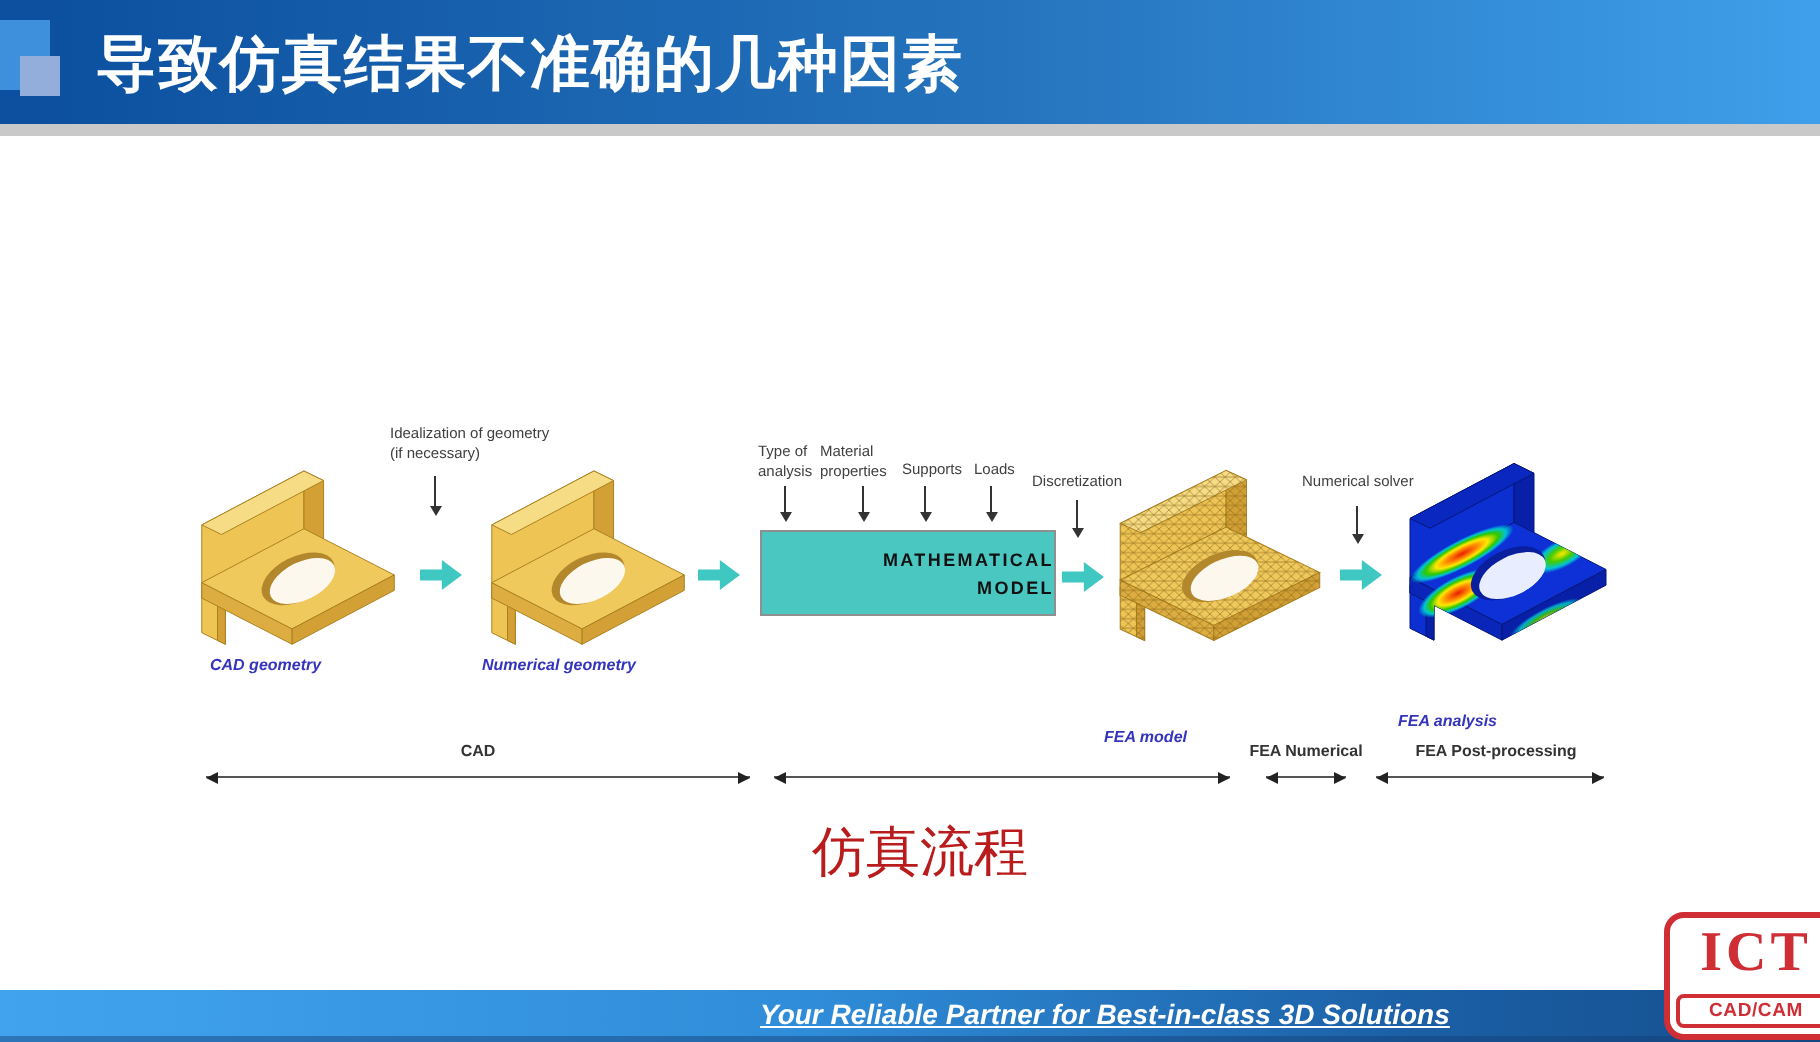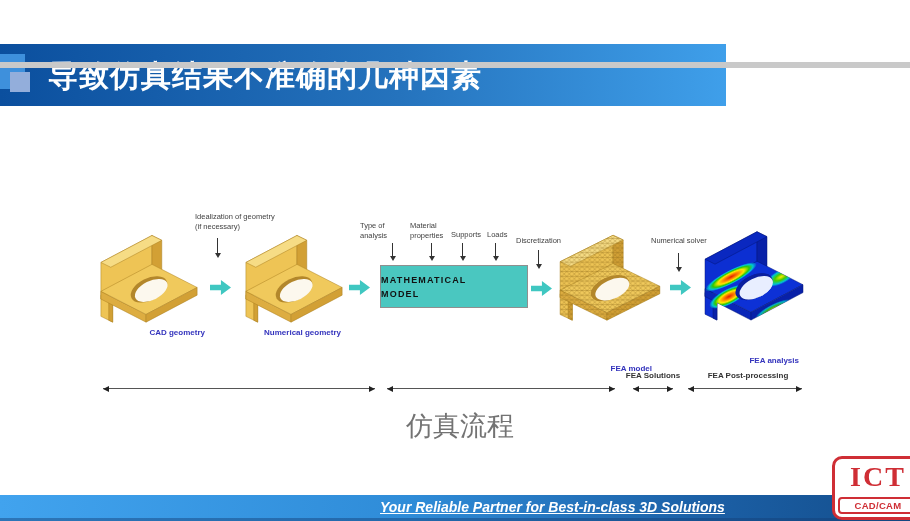--- a/index.html
+++ b/index.html
@@ -1,45 +1,45 @@
 <!DOCTYPE html>
 <html><head>
 <meta charset="utf-8">
 <style>
   html,body{margin:0;padding:0;background:#fff;}
   #slide{position:relative;width:910px;height:521px;overflow:hidden;background:#fff;
          font-family:"Liberation Sans","DejaVu Sans",sans-serif;}
   
-  .hdr{position:absolute;left:0;top:0;width:726px;height:62px;
-       background:linear-gradient(90deg,#0b4f9e 0%,#2573bd 55%,#3f9fea 100%);margin-top:44px;}
+  .hdr{position:absolute;left:0;top:0;width:910px;height:62px;
+       background:linear-gradient(90deg,#0b4f9e 0%,#2573bd 55%,#3f9fea 100%);}
   .hdr-sq-big{position:absolute;left:-6px;top:10px;width:31px;height:35px;background:#3e90dc;}
   .hdr-sq-small{position:absolute;left:10px;top:28px;width:20px;height:20px;background:#93aedb;}
   .hdr-title{position:absolute;left:48px;top:12px;font-size:30px;font-weight:bold;color:#fff;
              letter-spacing:1px;white-space:nowrap;}
   .hdr-strip{position:absolute;left:0;top:62px;width:910px;height:6px;background:#c9c9c9;}
   .ann{position:absolute;font-size:7.5px;color:#3f3f3f;line-height:1.35;white-space:pre-line;}
-  .lbl-blue{position:absolute;font-size:8px;font-weight:bold;color:#3434bd;text-align:right;}
+  .lbl-blue{position:absolute;font-size:8px;font-weight:bold;color:#3434bd;text-align:left;font-style:italic;}
   .phase-lbl{position:absolute;font-size:8px;font-weight:bold;color:#333;text-align:center;}
   .varrow{position:absolute;width:7px;
           background:linear-gradient(#333,#333) top center/1px calc(100% - 5px) no-repeat;}
   .varrow::after{content:"";position:absolute;left:50%;bottom:0;transform:translateX(-50%);
           border-left:3.5px solid transparent;border-right:3.5px solid transparent;border-top:5.5px solid #333;}
   .harrow{position:absolute;height:7px;
           background:linear-gradient(#555,#555) center/100% 1px no-repeat;}
   .harrow::before{content:"";position:absolute;left:0;top:50%;transform:translateY(-50%);
           border-top:3.5px solid transparent;border-bottom:3.5px solid transparent;border-right:6px solid #222;}
   .harrow::after{content:"";position:absolute;right:0;top:50%;transform:translateY(-50%);
           border-top:3.5px solid transparent;border-bottom:3.5px solid transparent;border-left:6px solid #222;}
   .tealarrow{position:absolute;width:21px;height:15px;background:#3fc7c1;
           clip-path:polygon(0 32%,52% 32%,52% 0,100% 50%,52% 100%,52% 68%,0 68%);}
   .mathbox{position:absolute;left:380px;top:265px;width:146px;height:41px;background:#4ac7c0;
-          border:1px solid #8f8f8f;display:flex;flex-direction:column;align-items:flex-start;justify-content:center;
+          border:1px solid #8f8f8f;display:flex;flex-direction:column;align-items:flex-end;justify-content:center;
           gap:4px;font-size:9px;font-weight:600;letter-spacing:1.2px;color:#111;}
   .caption{position:absolute;left:320px;top:408px;width:280px;text-align:center;
-          font-size:27px;color:#737373;}
+          font-size:27px;color:#b91c1c;}
   
   .ftr{position:absolute;left:0;top:495px;width:910px;height:26px;
        background:linear-gradient(90deg,#41a3ee 0%,#2f8cd8 45%,#1b5fa5 78%,#144e8c 100%);}
   .ftr-edge{position:absolute;left:0;bottom:0;width:100%;height:3px;background:#143f75;opacity:.45;}
   .ftr-tag{position:absolute;left:380px;top:499px;width:500px;text-align:left;
        font-size:14px;font-weight:bold;font-style:italic;color:#fff;white-space:nowrap;text-decoration:underline;}
   .logo{position:absolute;left:832px;top:456px;width:92px;height:64px;background:#fff;
        border:3px solid #cf2e35;border-radius:10px;box-sizing:border-box;z-index:5;}
   .logo-top{position:absolute;left:0;right:0;top:0px;text-align:center;
        font-family:"Liberation Serif","DejaVu Serif",serif;font-weight:bold;font-size:28px;
@@ -121,21 +121,21 @@
 
   <div class="tealarrow" style="left:210px;top:280px"></div>
 
   <svg class="bkt bkt-solid" style="left:240px;top:222px" width="110" height="104" viewBox="0 0 112 108" preserveAspectRatio="none">
     <use href="#bracketShape"></use>
   </svg>
   <div class="lbl-blue" style="left:241px;top:328px;width:100px">Numerical geometry</div>
 
   <div class="tealarrow" style="left:349px;top:280px"></div>
 
-  <div class="ann" style="left:360px;top:221px">Type of
+  <div class="ann" style="left:379px;top:221px">Type of
 analysis</div>
   <div class="ann" style="left:410px;top:221px">Material
 properties</div>
   <div class="ann" style="left:451px;top:230px">Supports</div>
   <div class="ann" style="left:487px;top:230px">Loads</div>
   <div class="varrow" style="left:389px;top:243px;height:18px"></div>
   <div class="varrow" style="left:428px;top:243px;height:18px"></div>
   <div class="varrow" style="left:459px;top:243px;height:18px"></div>
   <div class="varrow" style="left:492px;top:243px;height:18px"></div>
 
@@ -174,25 +174,26 @@
       <ellipse transform="translate(82,60) rotate(-28)" rx="17" ry="7" fill="url(#coolG)"></ellipse>
       <ellipse transform="translate(74,93) rotate(-28)" rx="20" ry="5" fill="url(#coolG)" opacity=".85"></ellipse>
     </g>
     <g transform="translate(55,70) rotate(-27)">
       <ellipse rx="20" ry="11.5" fill="#0a1f9e"></ellipse>
       <ellipse cx="1.5" cy="2" rx="18" ry="9.8" fill="#e8eeff"></ellipse>
     </g>
   </svg>
   <div class="lbl-blue" style="left:699px;top:356px;width:100px">FEA analysis</div>
 
+  <div class="phase-lbl" style="left:103px;top:371px;width:272px">CAD</div>
   <div class="harrow" style="left:103px;top:385px;width:272px"></div>
 
   <div class="harrow" style="left:387px;top:385px;width:228px"></div>
 
-  <div class="phase-lbl" style="left:603px;top:371px;width:100px">FEA Solutions</div>
+  <div class="phase-lbl" style="left:603px;top:371px;width:100px">FEA Numerical</div>
   <div class="harrow" style="left:633px;top:385px;width:40px"></div>
 
   <div class="phase-lbl" style="left:681px;top:371px;width:134px">FEA Post-processing</div>
   <div class="harrow" style="left:688px;top:385px;width:114px"></div>
 
   <div class="caption">仿真流程</div>
 
   <div class="ftr">
     <div class="ftr-edge"></div>
   </div>

